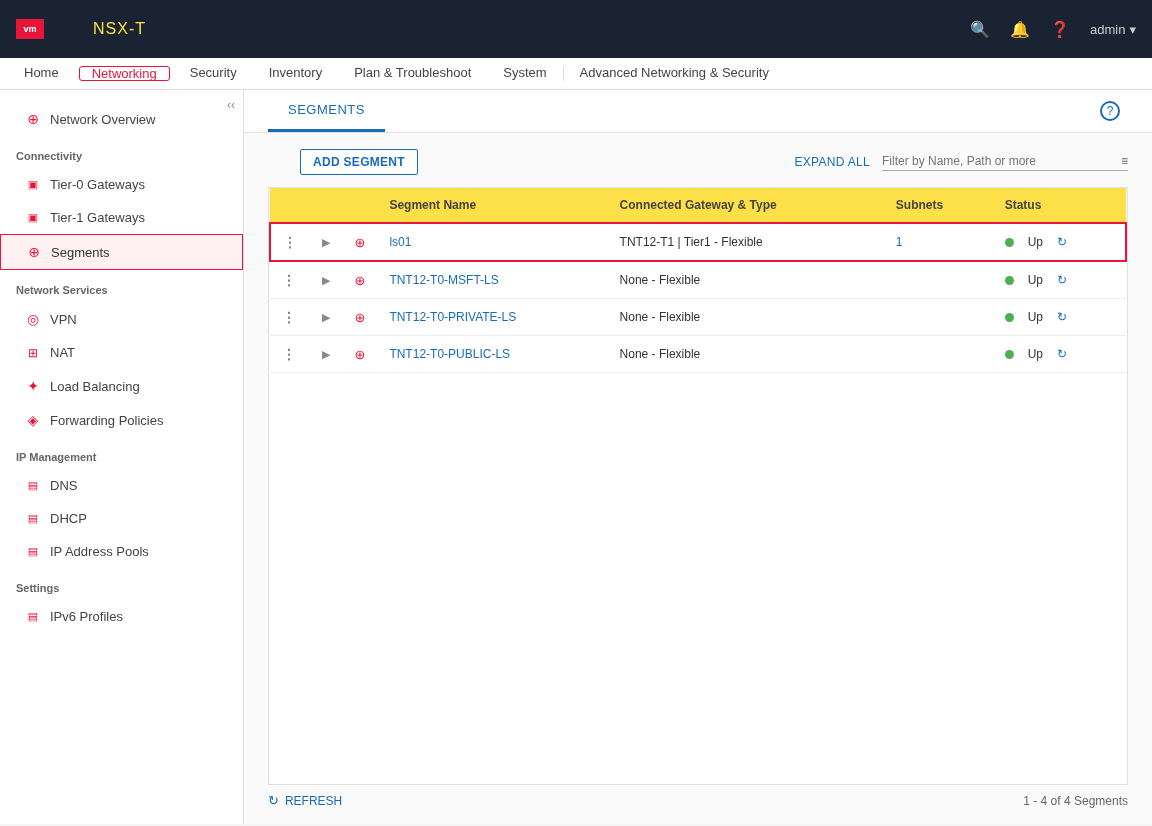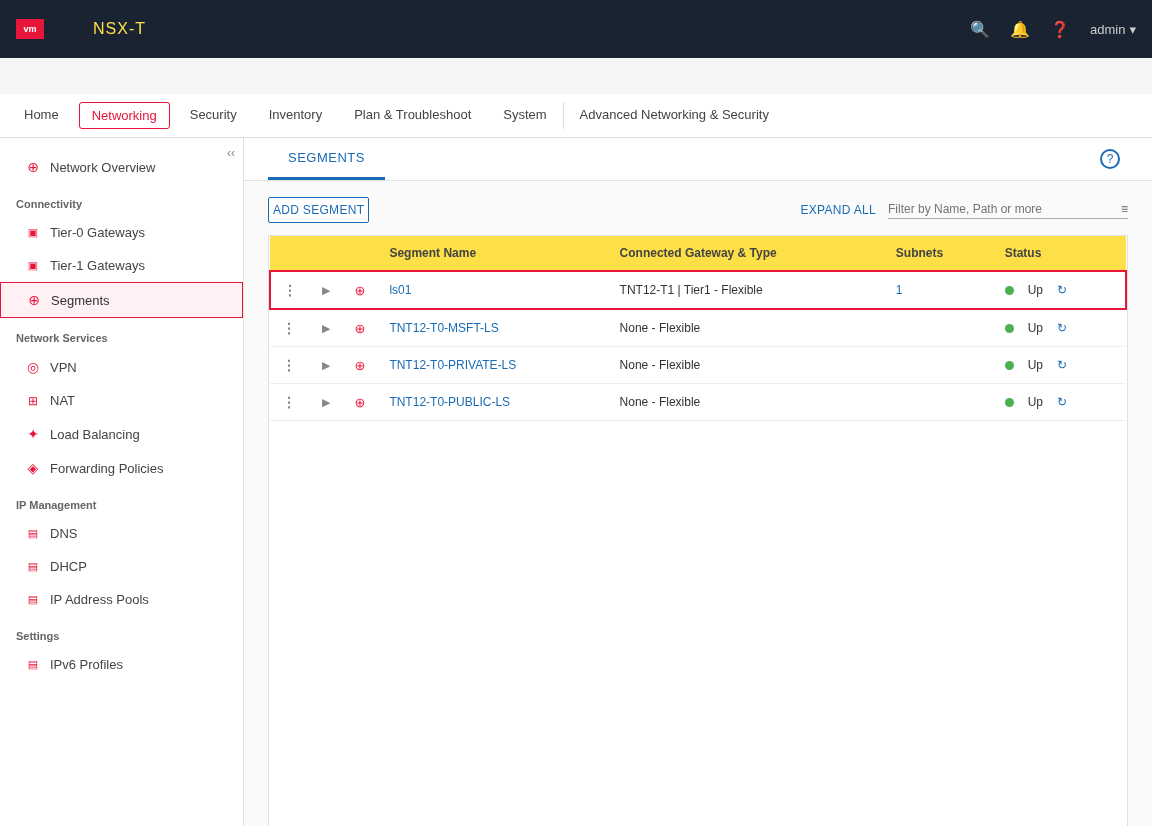--- a/index.html
+++ b/index.html
@@ -10,21 +10,21 @@
     .topbar-logo { display: flex; align-items: center; gap: 8px; }
     .vm-icon { width: 28px; height: 20px; background: #e8153a; display: flex; align-items: center; justify-content: center; }
     .vm-icon span { color: white; font-size: 9px; font-weight: bold; }
     .app-title { color: #fde047; font-size: 16px; font-weight: 400; letter-spacing: 1px; margin-left: 41px; }
     .topbar-spacer { flex: 1; }
     .topbar-icons { display: flex; align-items: center; gap: 20px; }
     .topbar-icon { color: #ccc; font-size: 16px; cursor: pointer; }
     .topbar-user { color: #ccc; font-size: 13px; display: flex; align-items: center; gap: 4px; }
 
     
-    .navbar { background: white; height: 44px; display: flex; align-items: stretch; border-bottom: 1px solid #ddd; padding: 0 8px; margin-top: 36px; }
+    .navbar { background: white; height: 32px; display: flex; align-items: stretch; border-bottom: 1px solid #ddd; padding: 0 8px; }
     .nav-item { padding: 0 16px; display: flex; align-items: center; cursor: pointer; color: #444; font-size: 13px; border-bottom: 2px solid transparent; }
     .nav-item.active { color: #e8153a; border-bottom: 2px solid #e8153a; font-weight: 500; }
     .nav-item.outlined { border: 1px solid #e8153a; border-radius: 3px; margin: 8px 4px; padding: 0 12px; }
     .nav-divider { width: 1px; background: #ddd; margin: 8px 0; }
 
     
     .main-layout { display: flex; height: calc(826px - 92px); }
 
     
     .sidebar { width: 244px; background: white; border-right: 1px solid #e0e0e0; overflow-y: auto; position: relative; flex-shrink: 0; }
@@ -39,24 +39,24 @@
     .content { flex: 1; display: flex; flex-direction: column; overflow: hidden; }
     .content-header { background: white; border-bottom: 1px solid #e0e0e0; padding: 0 24px; display: flex; align-items: stretch; gap: 0; }
     .tab-item { padding: 12px 20px; cursor: pointer; font-size: 13px; color: #666; border-bottom: 3px solid transparent; font-weight: 500; letter-spacing: 0.5px; }
     .tab-item.active { color: #1a6bb5; border-bottom: 3px solid #1a6bb5; }
     .tab-spacer { flex: 1; }
     .tab-help { display: flex; align-items: center; padding: 0 8px; color: #1a6bb5; font-size: 16px; cursor: pointer; }
 
     
     .table-area { flex: 1; padding: 16px 24px; overflow: hidden; display: flex; flex-direction: column; background: #fafafa; }
     .table-toolbar { display: flex; align-items: center; gap: 12px; margin-bottom: 12px; }
-    .add-btn { border: 1px solid #1a6bb5; color: #1a6bb5; background: white; padding: 5px 4px; font-size: 12px; cursor: pointer; border-radius: 2px; font-weight: 400; letter-spacing: 0.3px; }
+    .add-btn { border: 1px solid #1a6bb5; color: #1a6bb5; background: white; padding: 5px 12px; font-size: 12px; cursor: pointer; border-radius: 2px; font-weight: 700; letter-spacing: 0.3px; margin-left: 32px; }
     .toolbar-spacer { flex: 1; }
     .expand-all { color: #1a6bb5; font-size: 12px; cursor: pointer; font-weight: 500; letter-spacing: 0.3px; }
-    .filter-input-wrap { display: flex; align-items: center; border-bottom: 1px solid #aaa; padding-bottom: 2px; gap: 13px; }
+    .filter-input-wrap { display: flex; align-items: center; border-bottom: 1px solid #aaa; padding-bottom: 2px; gap: 19px; }
     .filter-input { border: none; background: transparent; outline: none; font-size: 12px; color: #666; width: 220px; }
     .filter-icon { color: #666; font-size: 12px; cursor: pointer; }
 
     
     .table-wrap { background: white; border: 1px solid #e0e0e0; flex: 1; overflow: auto; }
     table { width: 100%; border-collapse: collapse; font-size: 12px; }
     thead tr { background: #fde047; border-bottom: 1px solid #ddd; }
     thead th { padding: 10px 12px; text-align: left; font-weight: 600; color: #444; font-size: 12px; }
     tbody tr { border-bottom: 1px solid #eee; background: white; }
     tbody td { padding: 10px 12px; color: #333; font-size: 12px; vertical-align: middle; }

